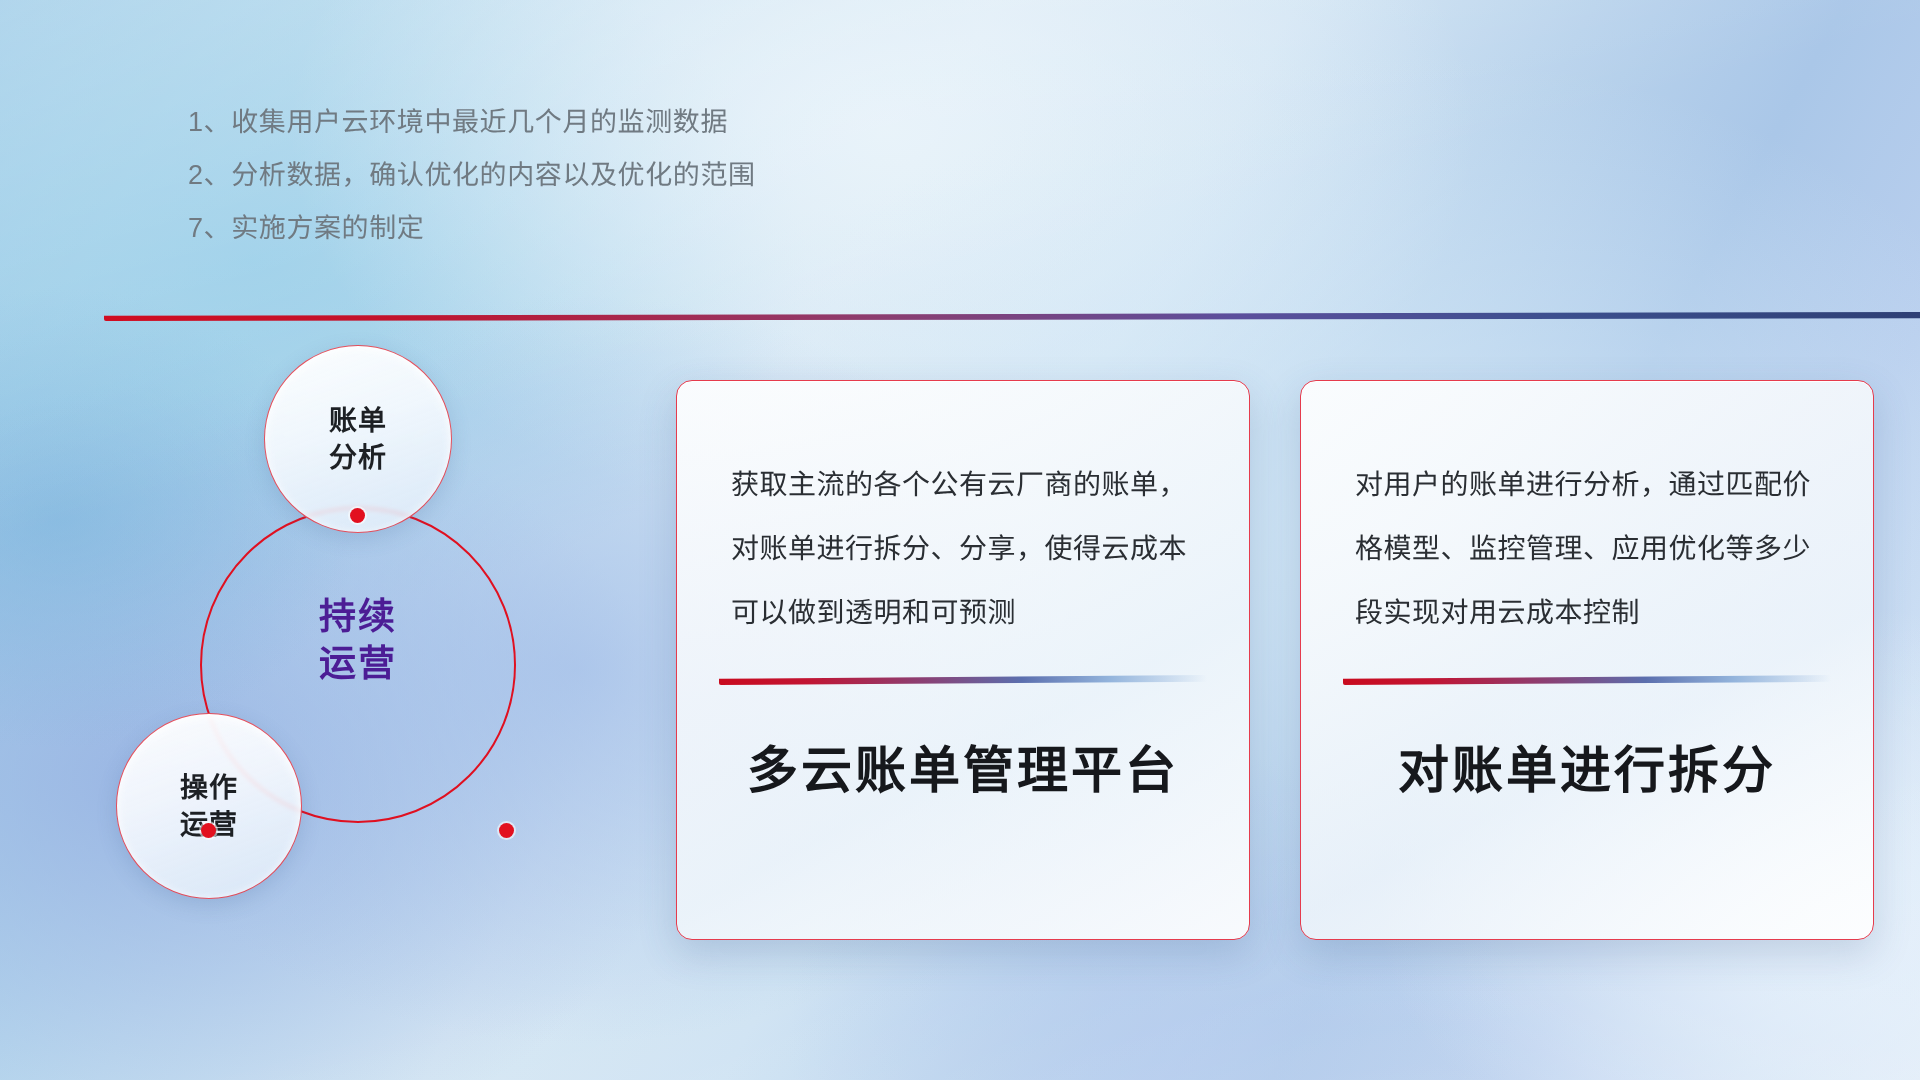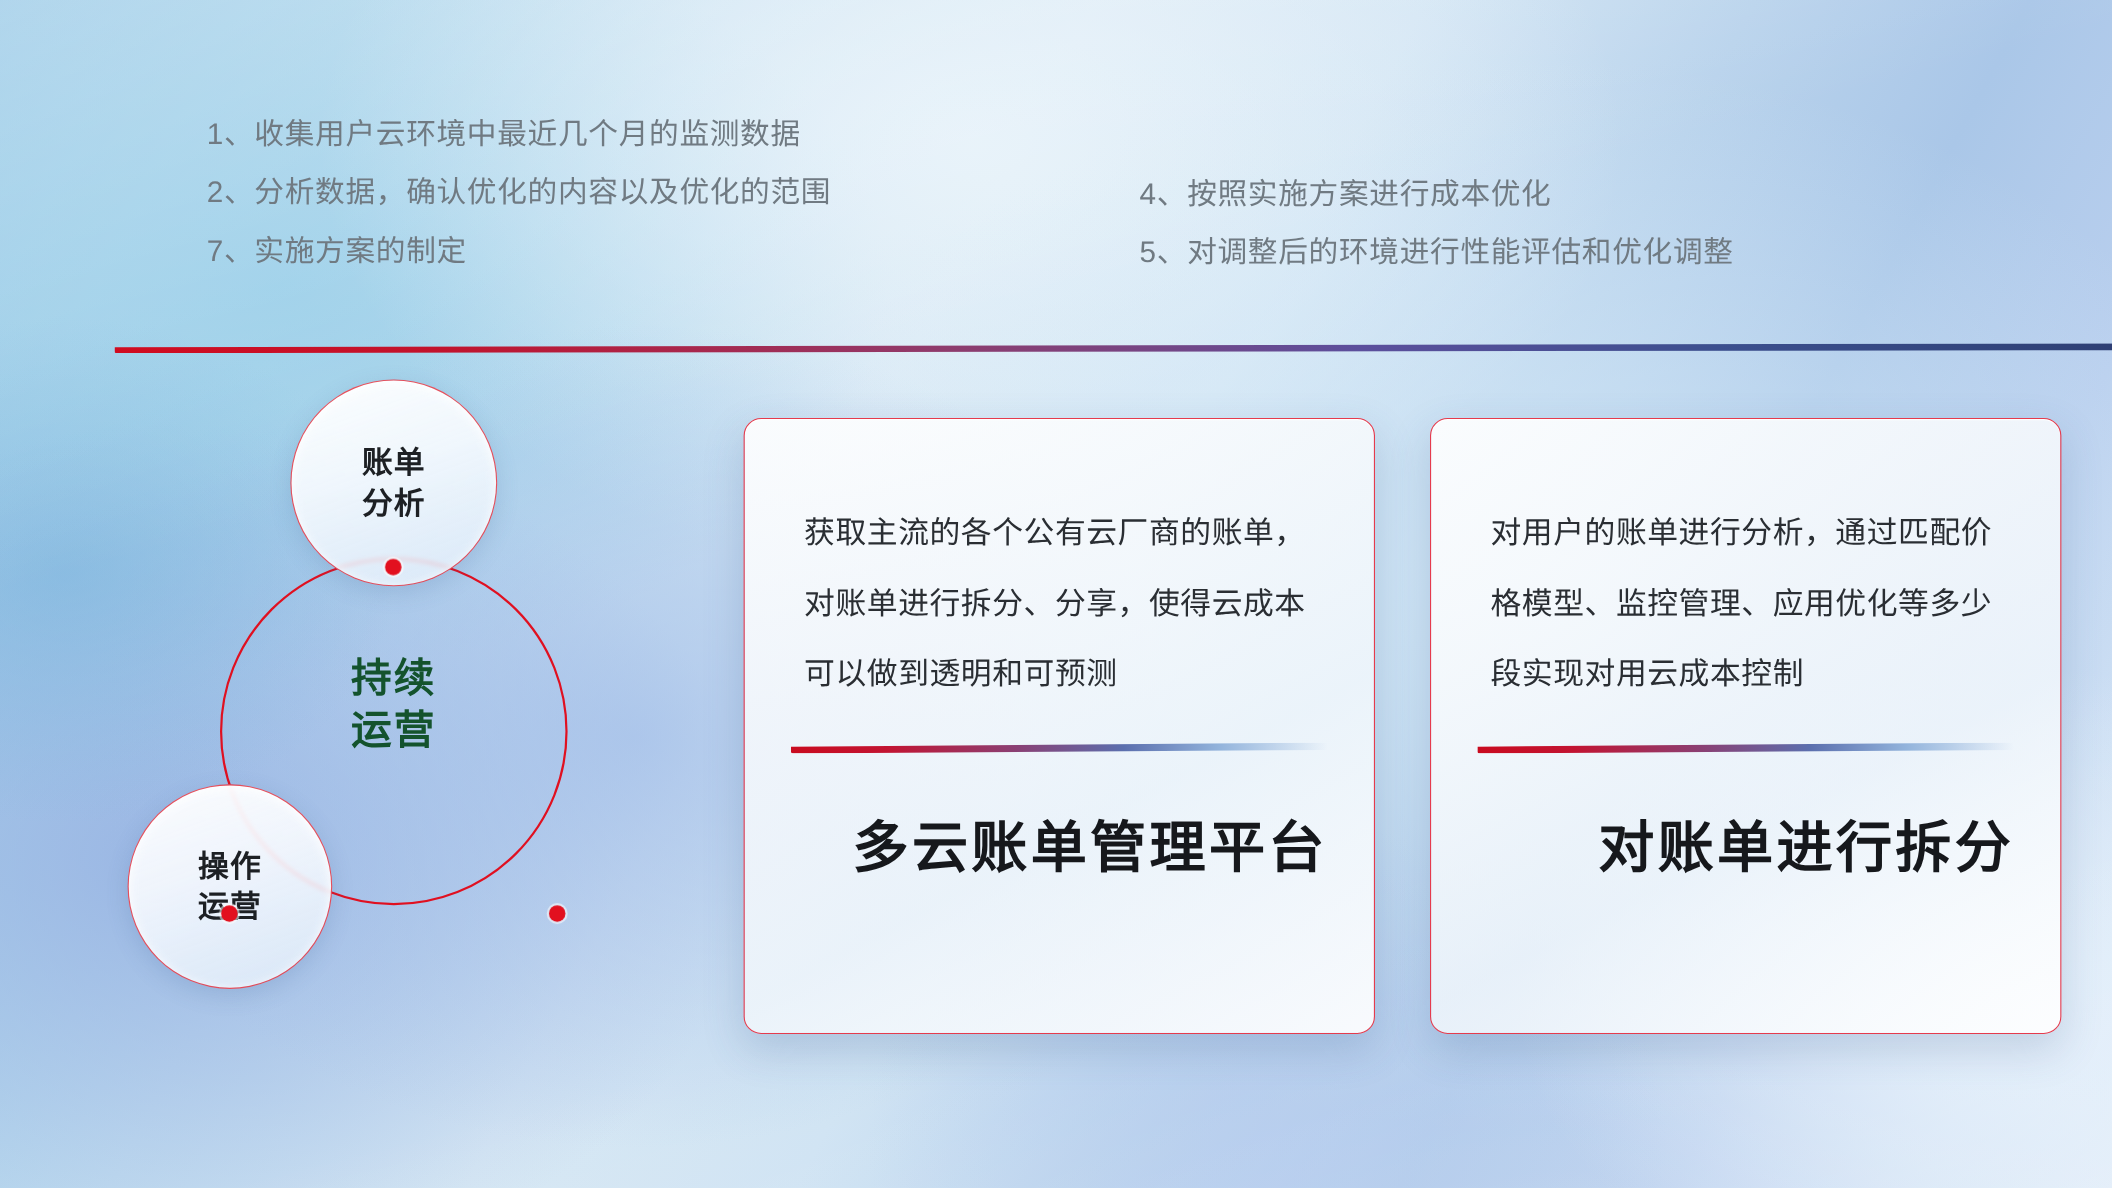--- a/index.html
+++ b/index.html
@@ -129,21 +129,21 @@
     color:#1d2024;
     text-align:center;
     white-space:pre-line;
     letter-spacing:1px;
   }
   .center-label {
     position:absolute;
     left:104px; top:248px; width:316px;
     text-align:center;
     font-size:37px; font-weight:bold; line-height:47px;
-    color:#14532d;
+    color:#4c1d95;
     white-space:pre-line;
     letter-spacing:2px;
   }
   .node-dot {
     position:absolute; width:15px; height:15px; border-radius:50%;
     background:#e2101f; box-shadow:0 0 0 2px rgba(255,255,255,.55);
   }
   .dot-top   { left:254px; top:163px; }
   .dot-left  { left:105px; top:478px; }
   .dot-right { left:403px; top:478px; }
@@ -181,21 +181,21 @@
                                 #5b6fae 62%, #93b4dc 80%, rgba(220,236,250,0) 100%);
     clip-path:polygon(0 38%, 100% 0, 100% 68%, 0 100%);
     border-radius:2px;
   }
   .card-title {
     margin-top:44px;
     font-size:51px;
     font-weight:bold;
     color:#16181c;
     letter-spacing:3px;
-    text-align:right;
+    text-align:center;
   }
 </style>
 </head>
 <body>
 
 <div id="bg">
   <div class="layer bg-base"></div>
   <div class="layer bg-blob-a"></div>
   <div class="layer bg-blob-b"></div>
   <div class="layer bg-blob-c"></div>
@@ -206,24 +206,20 @@
   <div class="layer bg-blob-h"></div>
   <div class="layer bg-sheen"></div>
 </div>
 
 <div id="bullets">
   <div class="bullet-col left">
     <div class="bullet-line">1、收集用户云环境中最近几个月的监测数据</div>
     <div class="bullet-line">2、分析数据，确认优化的内容以及优化的范围</div>
     <div class="bullet-line">7、实施方案的制定</div>
   </div>
-  <div class="bullet-col right">
-    <div class="bullet-line">4、按照实施方案进行成本优化</div>
-    <div class="bullet-line">5、对调整后的环境进行性能评估和优化调整</div>
-  </div>
 </div>
 
 <div id="divider">
   <div class="rule"></div>
 </div>
 
 <div id="venn">
 
   <div class="circ circ-main"></div>
 

